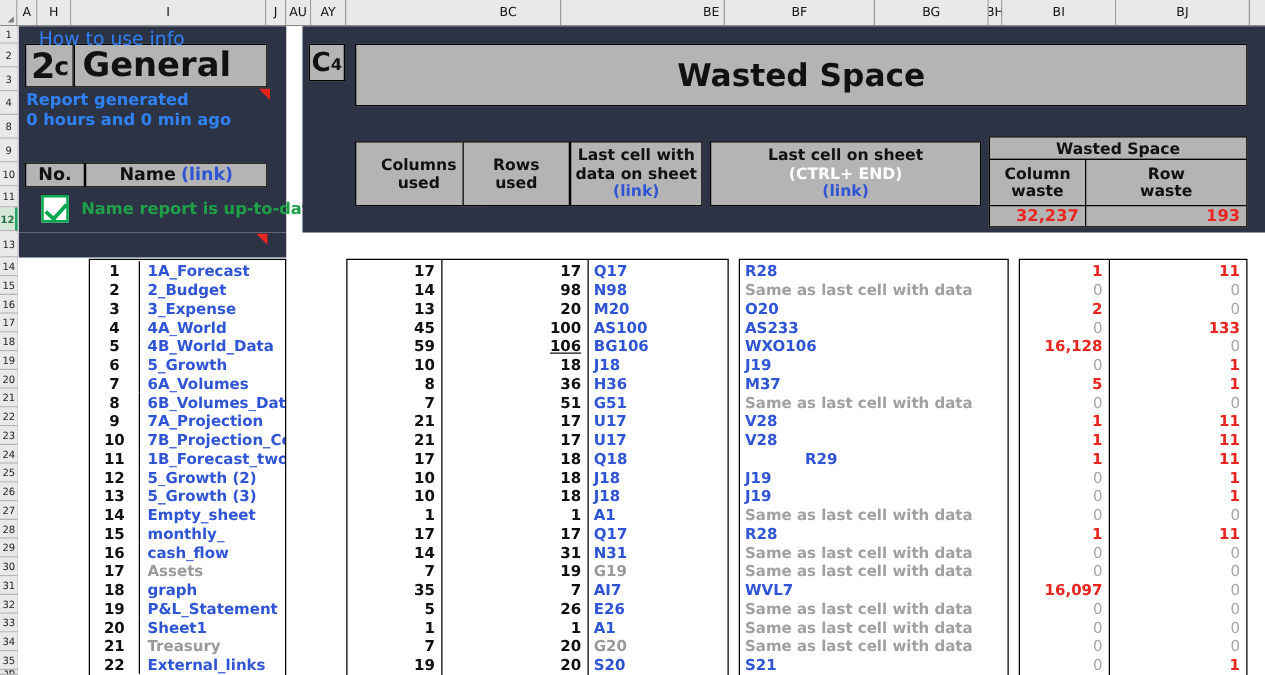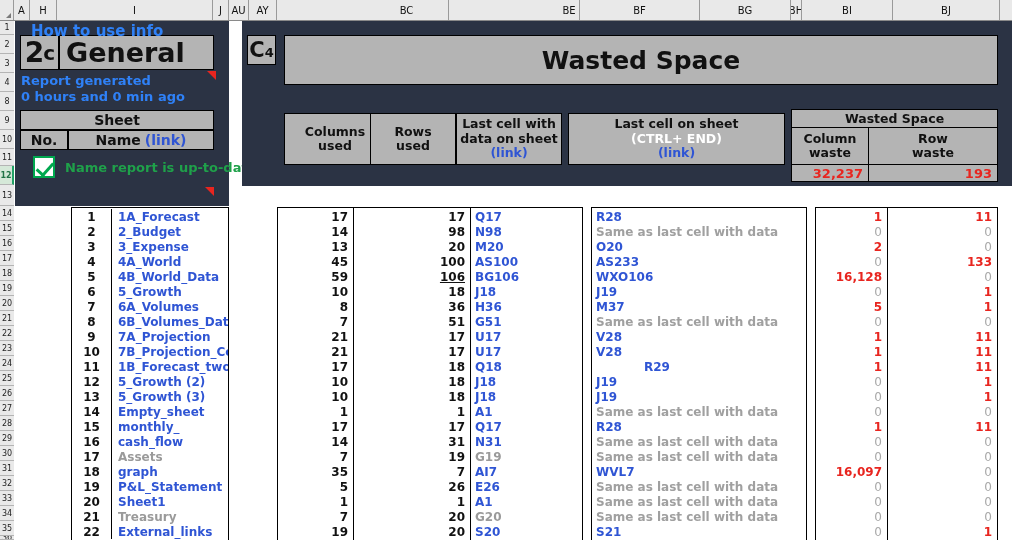--- a/index.html
+++ b/index.html
@@ -133,21 +133,21 @@
     white-space: nowrap;
   }
 
   #howto-bar {
     position: absolute; left: 0; top: 165px; width: 214px; height: 20px;
     background: #2b3344;
   }
   #howto-text {
     position: absolute; left: 16px; top: 0; height: 20px;
     display: flex; align-items: center;
-    color: #2f81f7; font-weight: bold; font-size: 15px;
+    color: #2f81f7; font-weight: normal; font-size: 15px;
   }
 
   
   #sheetlist {
     position: absolute; left: 56px; top: 186px; width: 158px; height: 347px;
     background: #fff; border: 1px solid #000;
   }
   .sl-row { position: absolute; left: 0; width: 156px; height: 15px; }
   .sl-no {
     position: absolute; left: 0; width: 40px; height: 15px;
@@ -328,21 +328,20 @@
     </div>
 
     <div class="gray-box" id="title-box">
       <span>General</span>
     </div>
     <div class="comment-tri" style="left:192px; top:50px;"></div>
 
     <div class="blue-line" style="left:6px; top:52px;">Report generated</div>
     <div class="blue-line" style="left:6px; top:68px;">0 hours and 0 min ago</div>
 
-    <div class="gray-box" id="sheet-hdr">Sheet</div>
     <div class="gray-box" id="no-hdr">No.</div>
     <div class="gray-box" id="name-hdr">
       <span>Name</span>
       <span class="lnk">(link)</span>
     </div>
 
     <div id="uptodate-row">
       <div id="check-box"></div>
       <div id="uptodate-text">Name report is up-to-date</div>
     </div>

